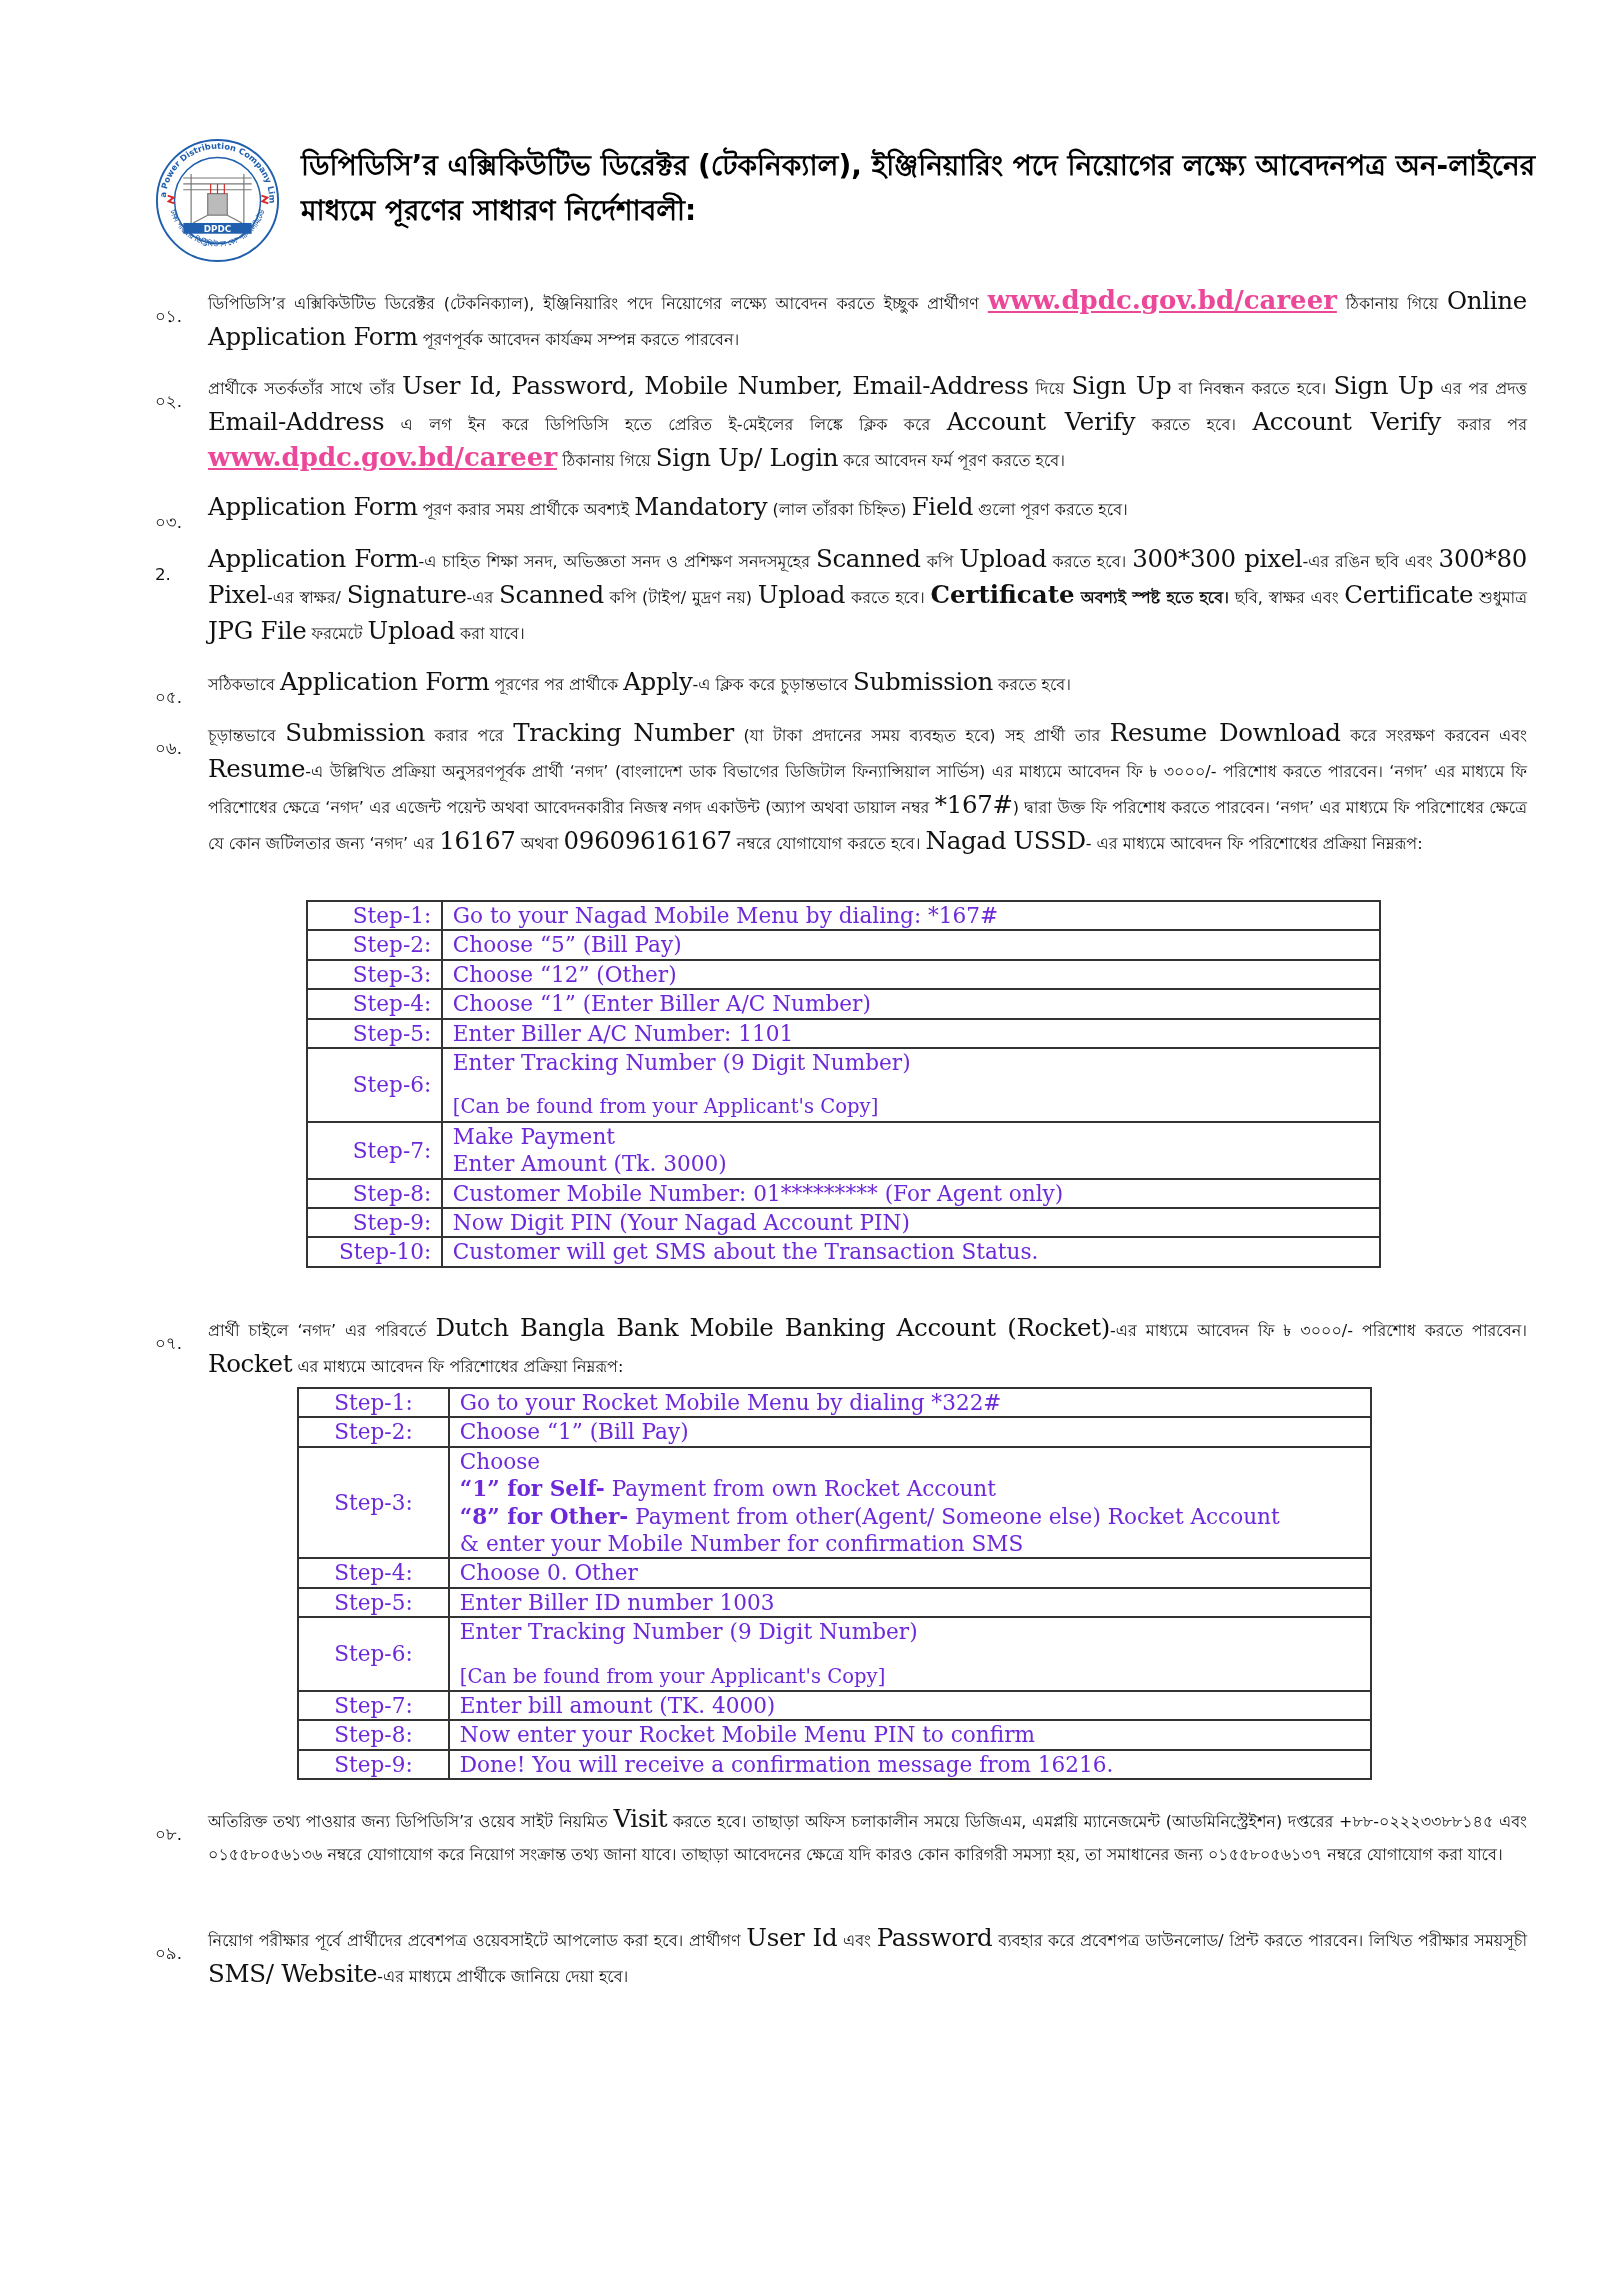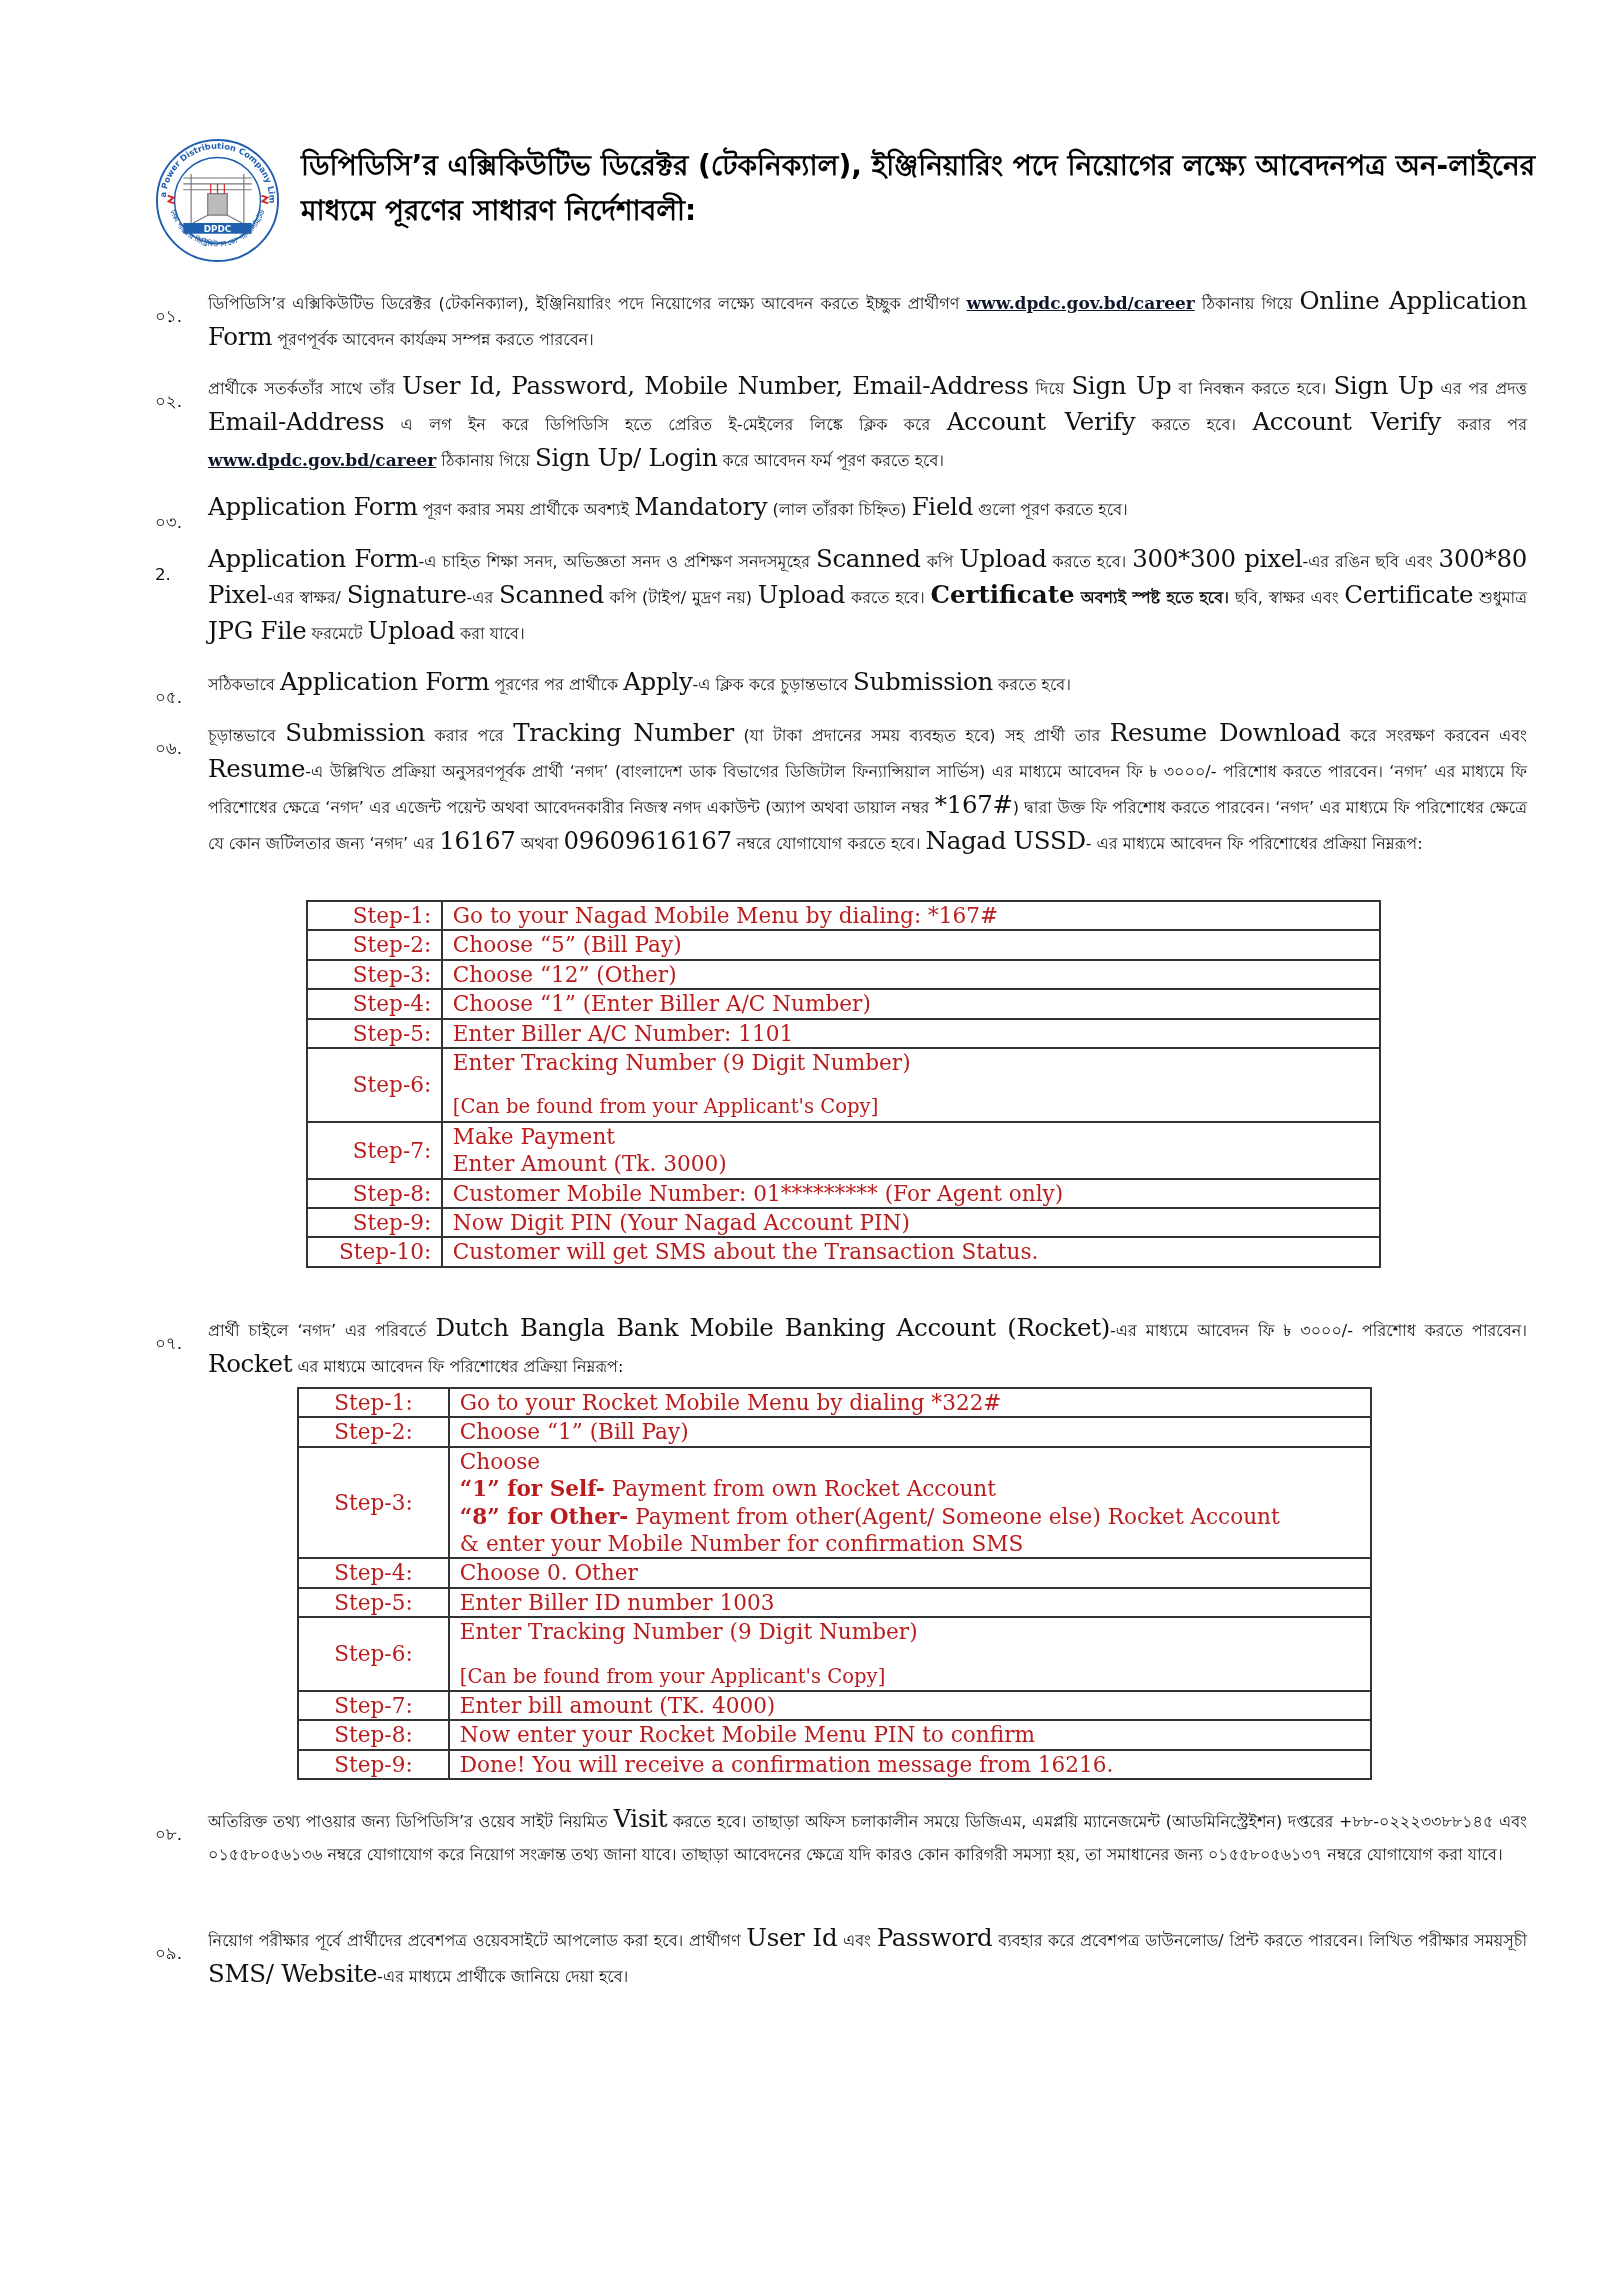--- a/index.html
+++ b/index.html
@@ -21,24 +21,24 @@
     font-family: "DejaVu Sans", sans-serif; font-size: 16.7px; line-height: 33px;
   }
   .body {
     position: absolute; left: 53px; top: 0; width: 1319px;
     font-family: "DejaVu Sans", sans-serif; font-size: 16px; line-height: 33px;
     text-align: justify;
   }
   .en { font-family: "DejaVu Serif", serif; font-size: 24.5px; letter-spacing: -0.3px; }
   .en-b { font-family: "DejaVu Serif", serif; font-size: 24.5px; font-weight: bold; }
   .bn-b { font-weight: bold; }
-  .link { color: #0f172a; text-decoration: underline; font-family: "DejaVu Serif", serif; font-size: 17px; font-weight: bold; }
+  .link { color: #ec4899; text-decoration: underline; font-family: "DejaVu Serif", serif; font-size: 26px; font-weight: bold; }
   table.steps {
     position: absolute; border-collapse: collapse;
-    font-family: "DejaVu Serif", serif; font-size: 21.6px; color: #b91c1c;
+    font-family: "DejaVu Serif", serif; font-size: 21.6px; color: #6d28d9;
   }
   table.steps td { border: 2px solid #333; padding: 0 9.8px; line-height: 27.4px; vertical-align: middle; }
   table.steps td.lbl { text-align: right; padding-right: 9.8px; }
   table.steps.rocket td.lbl { text-align: center; }
   table.steps td .sub { font-size: 19.6px; margin-top: 17px; }
   .b { font-weight: bold; text-align: right; }
 </style>
 </head>
 <body>
 

